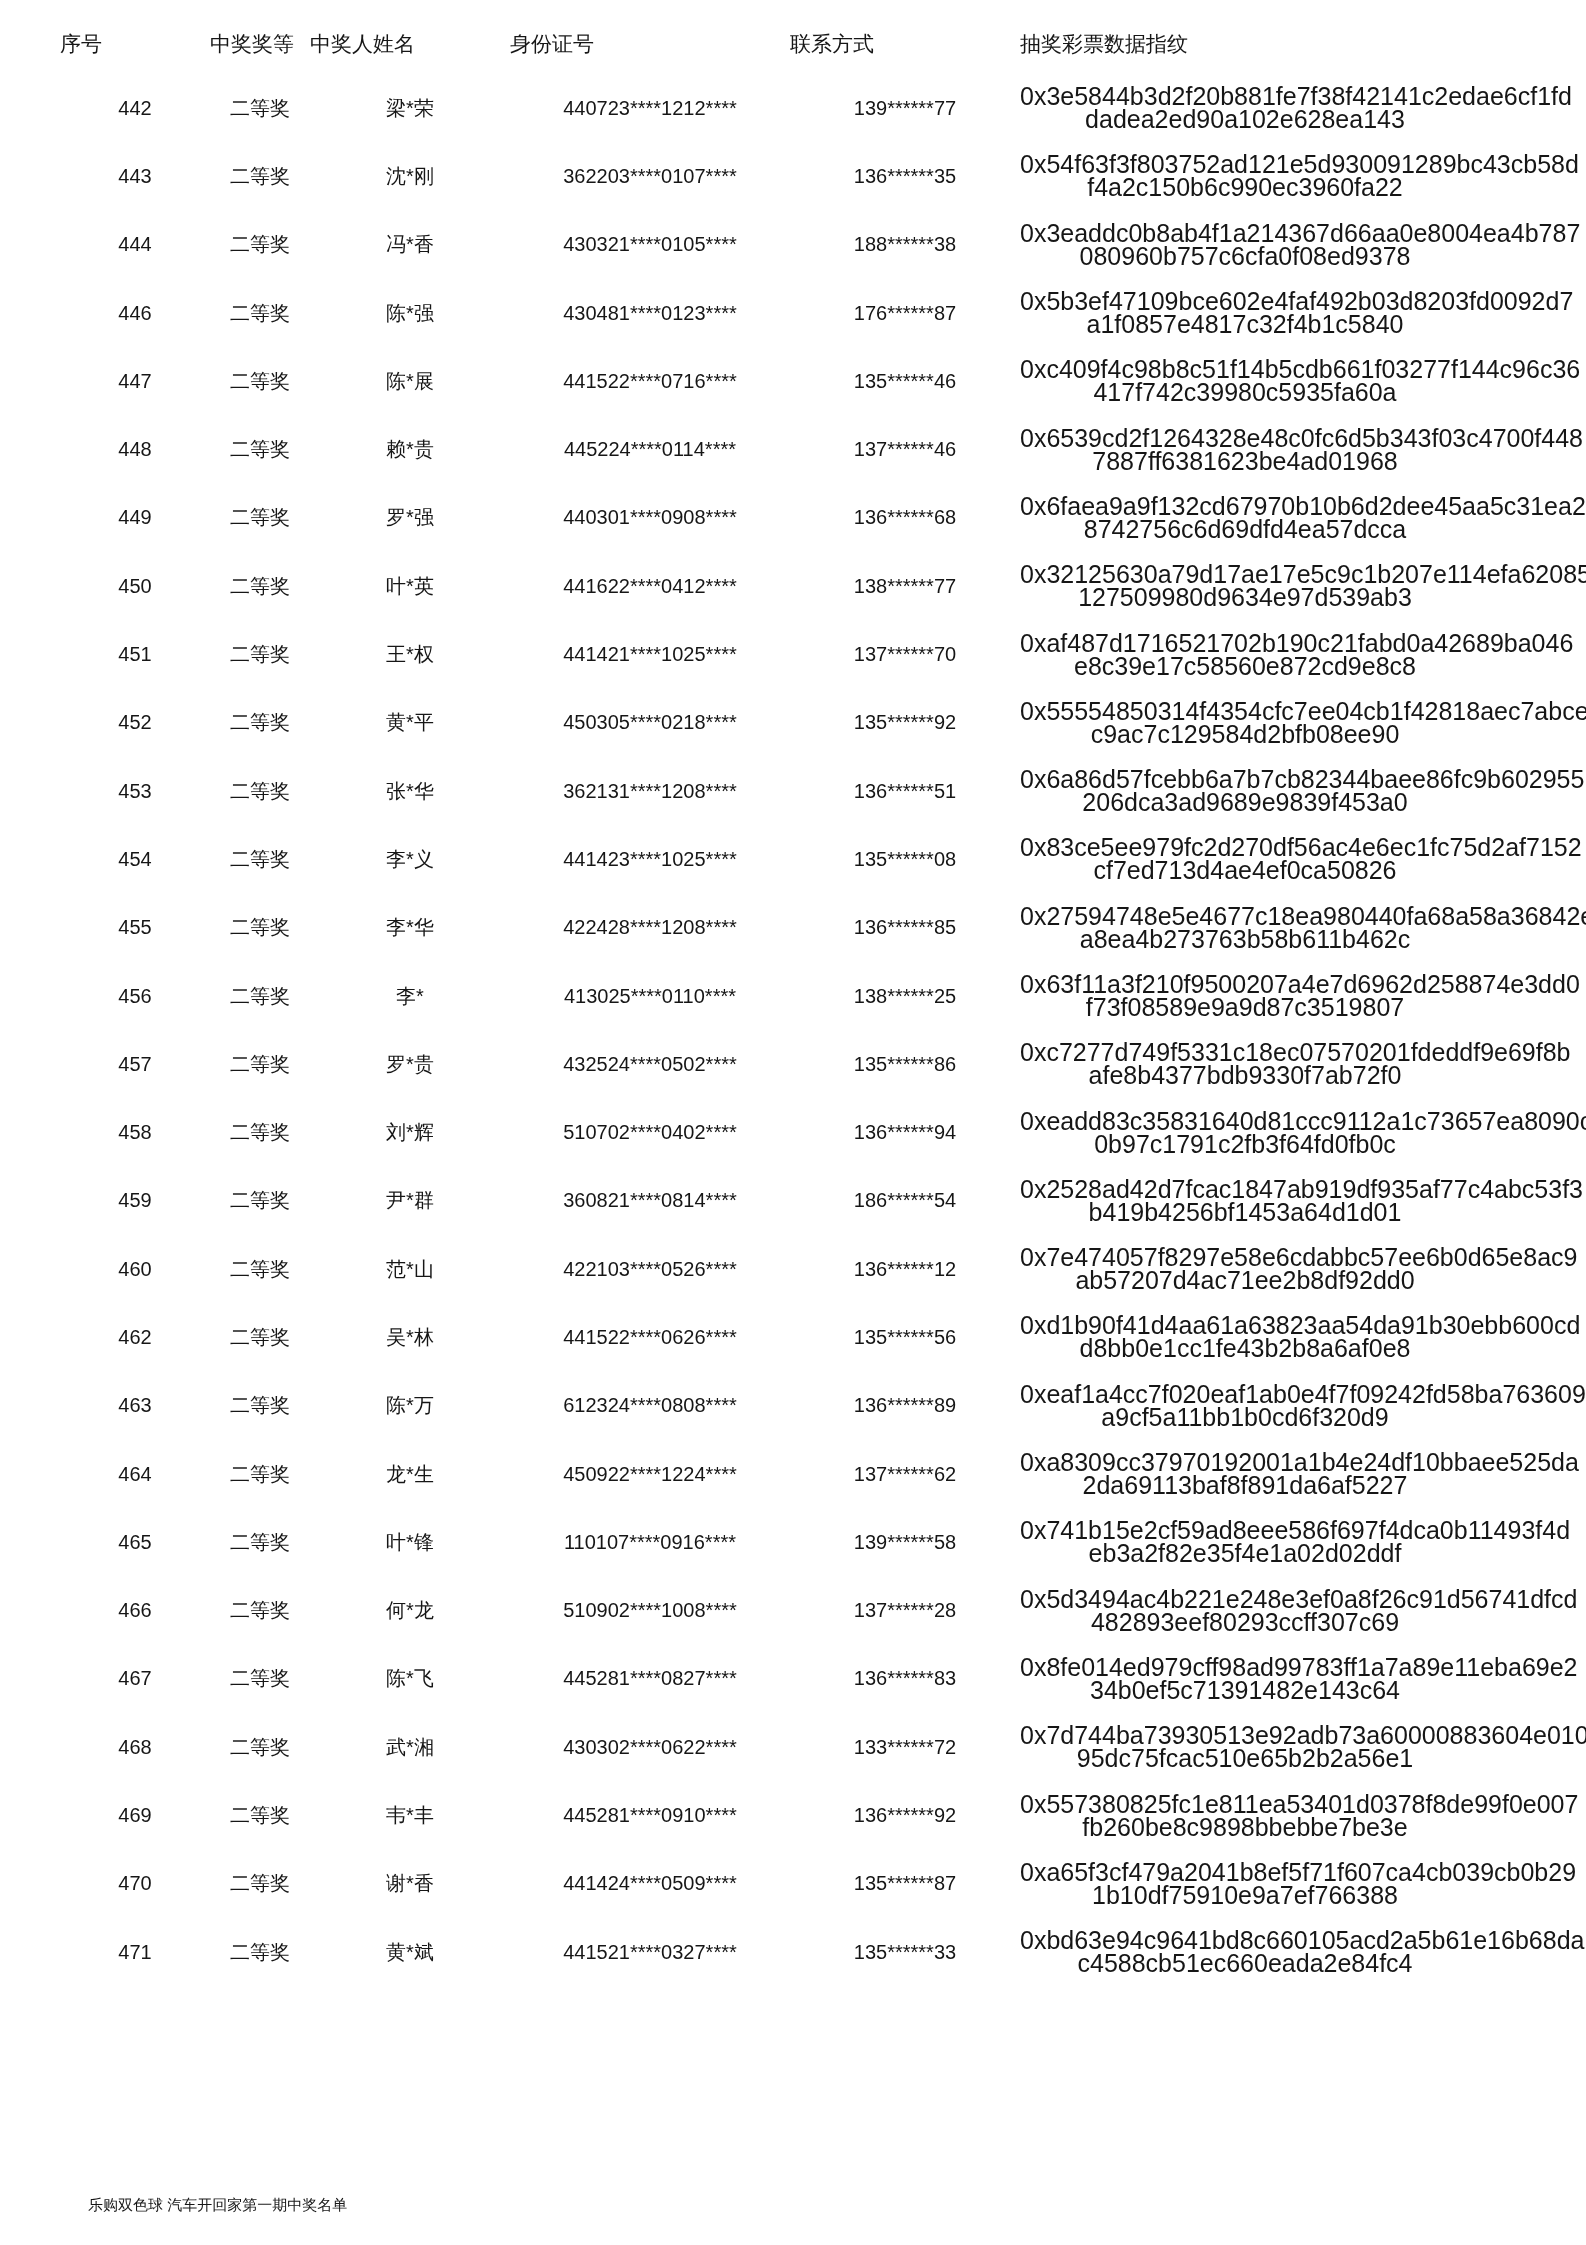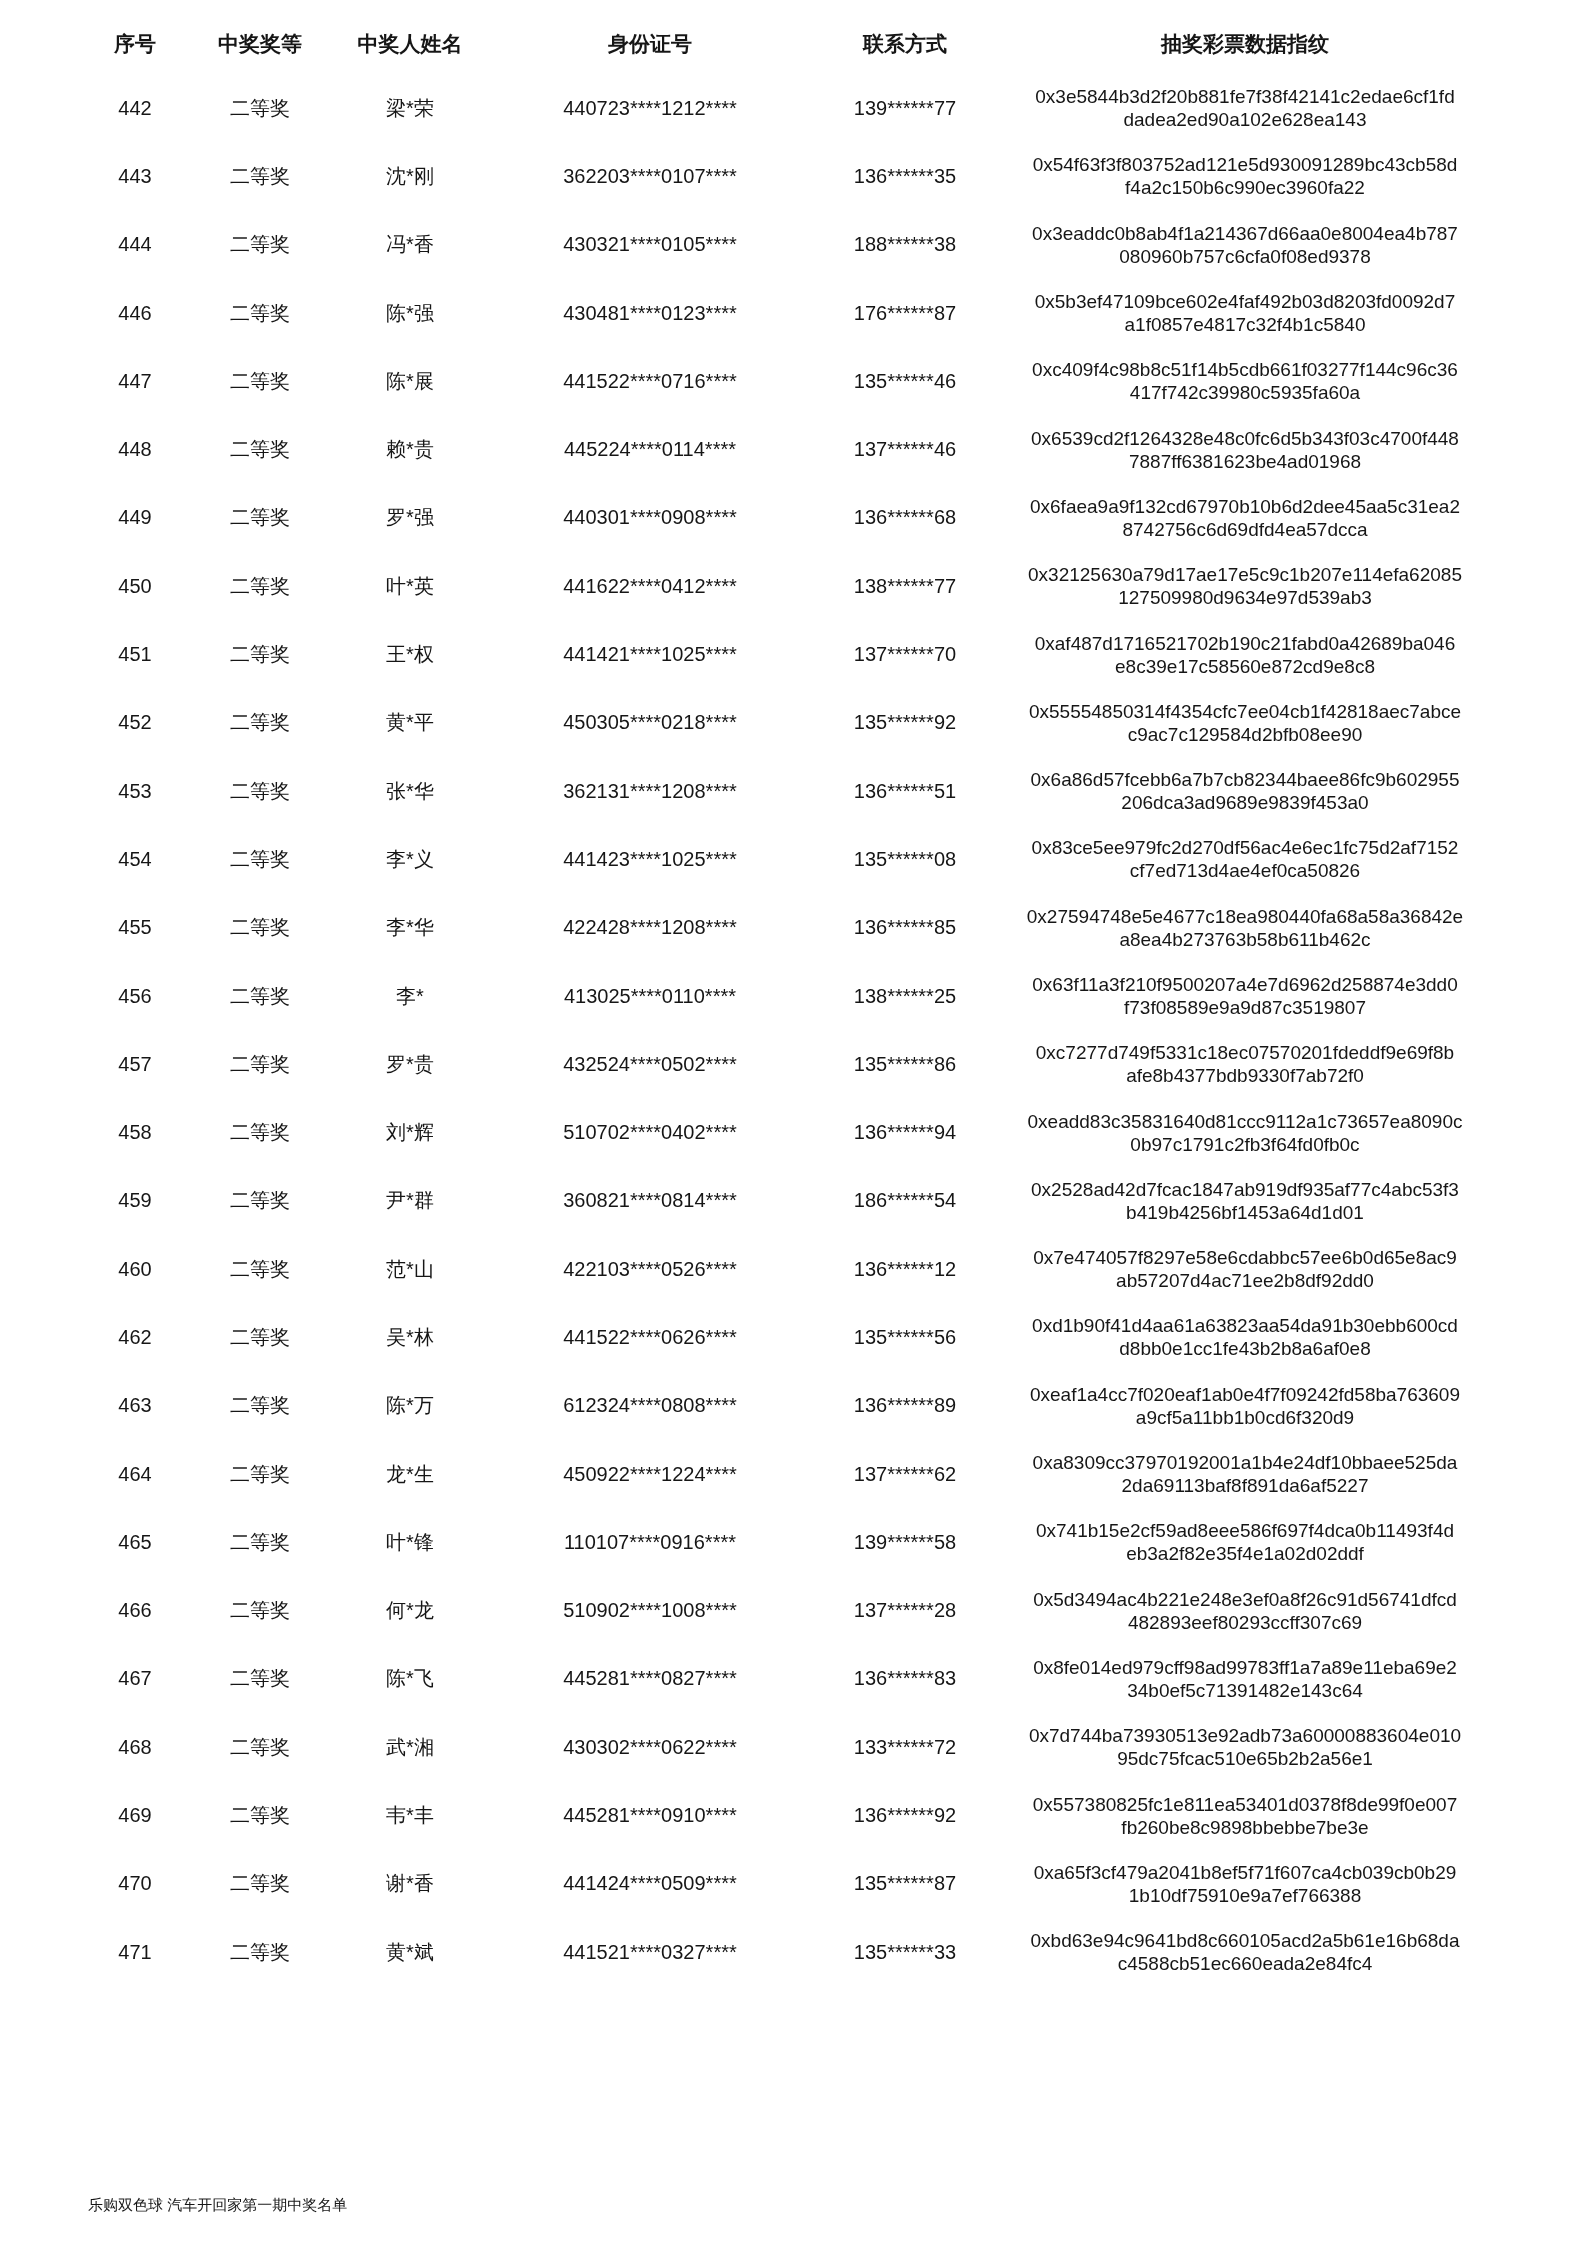--- a/index.html
+++ b/index.html
@@ -20,36 +20,36 @@
   }
   col.c-seq   { width: 150px; }
   col.c-prize { width: 100px; }
   col.c-name  { width: 200px; }
   col.c-id    { width: 280px; }
   col.c-phone { width: 230px; }
   col.c-hash  { width: 450px; }
   thead th {
     height: 60px;
     font-size: 21px;
-    font-weight: bold;
-    text-align: center;
+    font-weight: normal;
+    text-align: left;
     vertical-align: middle;
     padding: 0;
     white-space: nowrap;
   }
   tbody td {
     height: 68.3px;
     font-size: 20px;
     font-weight: normal;
     text-align: center;
     vertical-align: middle;
     padding: 0;
     white-space: nowrap;
   }
-  td.hash-cell { font-size: 19px; }
+  td.hash-cell { font-size: 25px; }
   .hash-line { line-height: 23px; text-align: center; }
   .footer-note {
     position: absolute;
     left: 88px;
     top: 2196px;
     font-size: 15px;
     color: #161616;
     white-space: nowrap;
   }
 </style>

